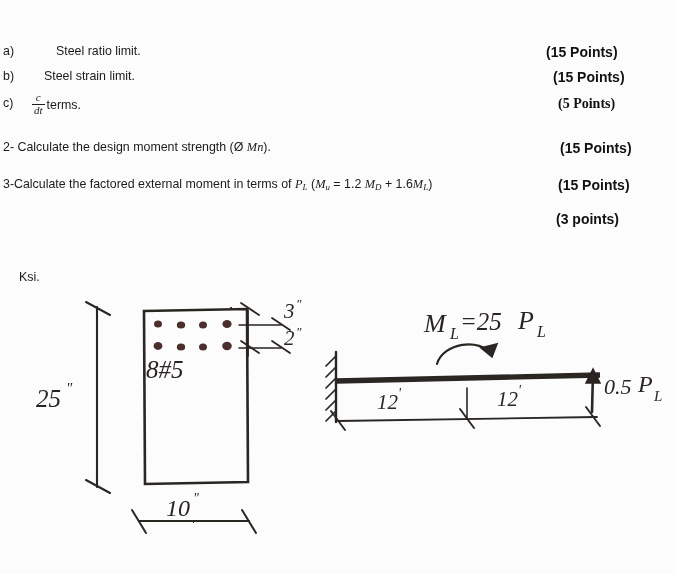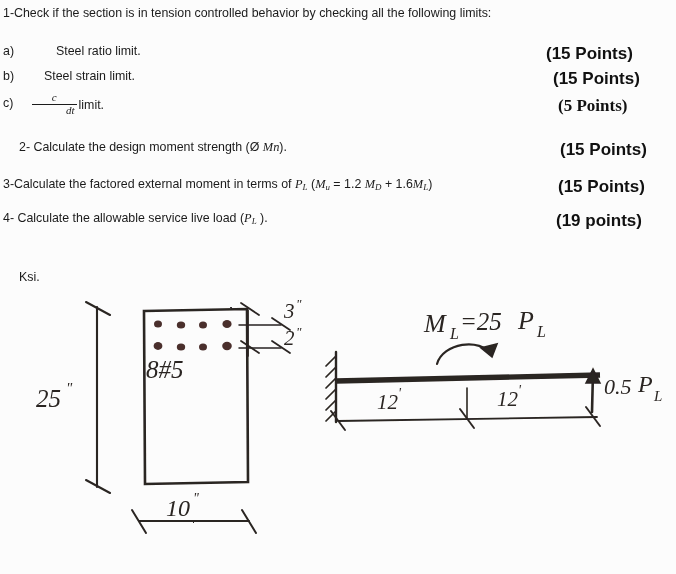--- a/index.html
+++ b/index.html
@@ -24,21 +24,21 @@
   
   .qtext {
     position: absolute;
     font-size: 12.4px;
     line-height: 1.25;
     color: #1b1b1b;
     white-space: nowrap;
   }
   .pts {
     position: absolute;
-    font-size: 17px;
+    font-size: 14px;
     font-weight: bold;
     color: #111;
     white-space: nowrap;
     text-align: left;
   }
   .mathit {
     font-family: "Liberation Serif", serif;
     font-style: italic;
   }
   .mathup {
@@ -73,21 +73,20 @@
   }
   .frac .bar {
     display: block;
     border-top: 1.1px solid #1b1b1b;
     height: 0;
     margin: 0.5px 0;
   }
   .frac .den {
     display: block;
     padding: 0 2px;
-    margin-left: 32px;
   }
 
   
   #sketch {
     position: absolute;
     left: 0;
     top: 0;
     width: 676px;
     height: 574px;
     pointer-events: none;
@@ -96,48 +95,46 @@
     font-family: "Liberation Serif", serif;
     font-style: italic;
     fill: #2a2522;
   }
 </style>
 </head>
 <body>
 
 <div id="page">
 
-  <div class="qtext" style="left:3px; top:6px;">1-Check if the section is in tension controlled behavior by checking all the following limits:</div>
 
   <div class="qtext" style="left:3px; top:44px;">a)</div>
   <div class="qtext" style="left:28px; top:44px;margin-left:28px;">Steel ratio limit.</div>
   <div class="pts" style="left:546px; top:44px;">(15 Points)</div>
 
   <div class="qtext" style="left:3px; top:69px;">b)</div>
   <div class="qtext" style="left:28px; top:69px;margin-left:16px;">Steel strain limit.</div>
   <div class="pts" style="left:553px; top:69px;">(15 Points)</div>
 
   <div class="qtext" style="left:3px; top:96px;">c)</div>
   <div class="qtext" style="left:30px; top:93px;">
     <span class="frac">
       <span class="num">c</span>
       <span class="bar"></span>
       <span class="den">dt</span>
-    </span><span>limit.</span>
+    </span><span>terms.</span>
   </div>
   <div class="pts" style="left:558px; top:96px;font-family:Liberation Serif, serif;">(5 Points)</div>
 
-  <div class="qtext" style="left:3px; top:140px;margin-left:16px;"><span>2- Calculate the design moment strength (Ø </span><span class="mathit">Mn</span><span>).</span></div>
+  <div class="qtext" style="left:3px; top:140px;"><span>2- Calculate the design moment strength (Ø </span><span class="mathit">Mn</span><span>).</span></div>
   <div class="pts" style="left:560px; top:140px;">(15 Points)</div>
 
   <div class="qtext" style="left:3px; top:177px;"><span>3-Calculate the factored external moment in terms of </span><span class="mathit">P</span><sub class="mathit">L</sub><span> (</span><span class="mathit">M</span><sub class="mathit">u</sub><span class="mathup"> = 1.2 </span><span class="mathit">M</span><sub class="mathit">D</sub><span class="mathup"> + 1.6</span><span class="mathit">M</span><sub class="mathit">L</sub><span>)</span></div>
   <div class="pts" style="left:558px; top:177px;">(15 Points)</div>
 
-  <div class="qtext" style="left:3px; top:211px;"><span>4- Calculate the allowable service live load (</span><span class="mathit">P</span><sub class="mathit">L</sub><span> ).</span></div>
-  <div class="pts" style="left:556px; top:211px;">(19 points)</div>
+  <div class="pts" style="left:556px; top:211px;">(3 points)</div>
 
   <div class="qtext" style="left:19px; top:270px;">Ksi.</div>
 
   <svg id="sketch" viewBox="0 0 676 574">
     <defs>
 
       <filter id="rough" x="-20%" y="-20%" width="140%" height="140%">
         <feTurbulence type="fractalNoise" baseFrequency="0.07" numOctaves="3" seed="7" result="noise"></feTurbulence>
         <feDisplacementMap in="SourceGraphic" in2="noise" scale="1.4" xChannelSelector="R" yChannelSelector="G"></feDisplacementMap>
       </filter>

